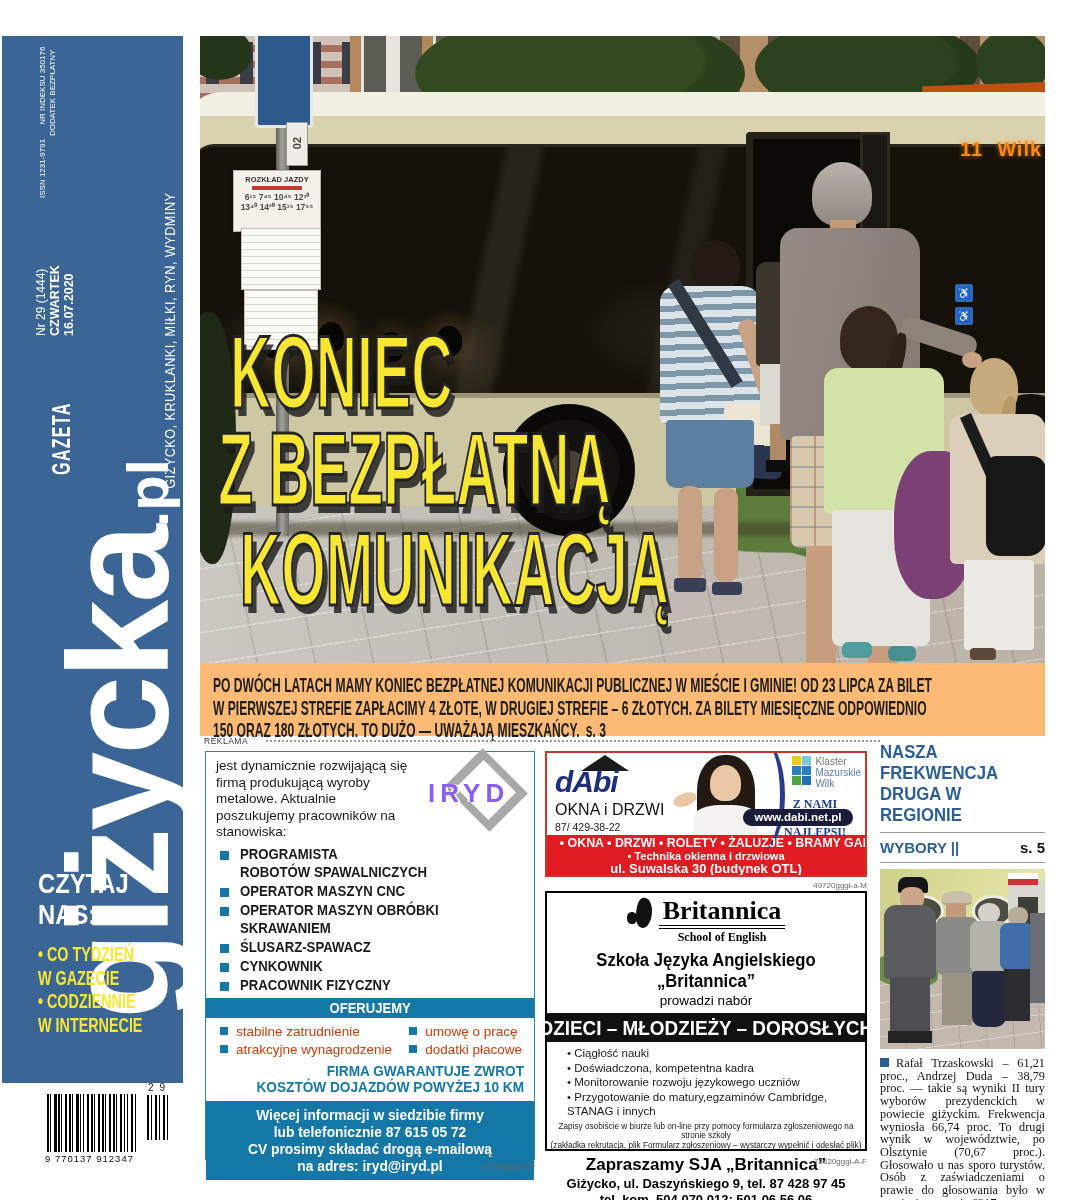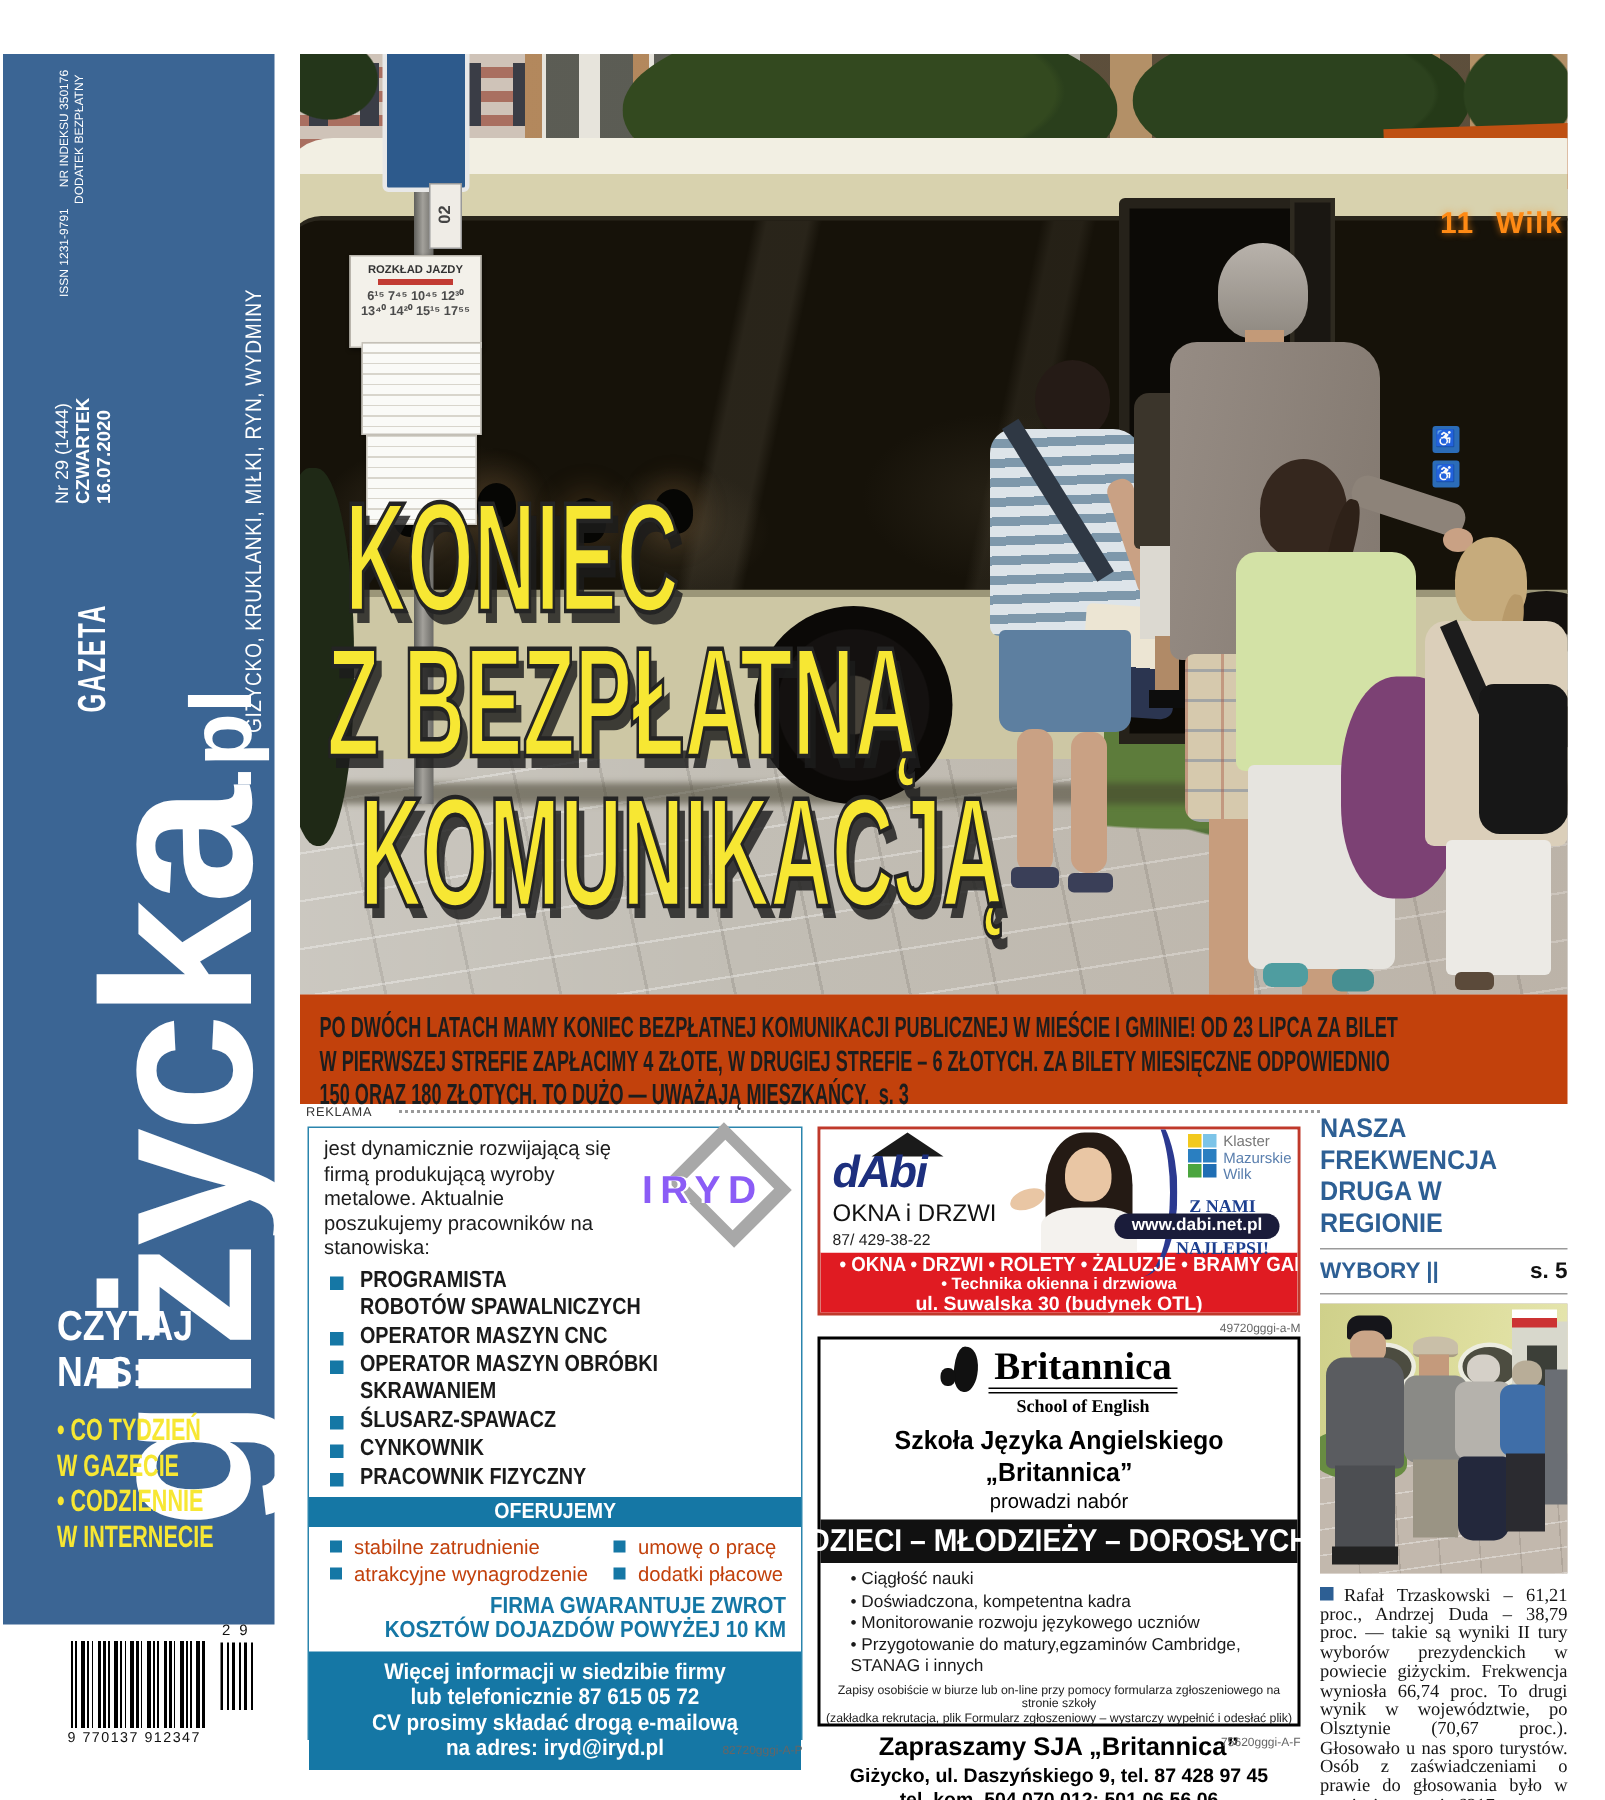--- a/index.html
+++ b/index.html
@@ -109,21 +109,21 @@
   .tt-red{height:4px;width:58%;margin:2px auto;background:#c23b33;}
   .tt-row{font-size:8.5px;font-weight:bold;color:#4a4a4a;line-height:10px;}
   .tt-sheet{position:absolute;background:#fafaf7;border:1px solid #c5c1b8;box-shadow:0 1px 2px rgba(0,0,0,.4);
     background-image:repeating-linear-gradient(180deg,rgba(0,0,0,0) 0 6px,#d8d5cc 6px 7px);}
   .pp{position:absolute;}
   
   .hl{position:absolute;font-weight:bold;font-size:104px;line-height:1;color:var(--headline-yellow,#f7e733);
       -webkit-text-stroke:3px #242424;text-shadow:8px 8px 0 rgba(28,28,28,.82);
       transform:scaleX(.55);transform-origin:0 0;white-space:nowrap;letter-spacing:0px;}
   
-  .leadbox{position:absolute;left:200px;top:663px;width:845px;height:73px;background:#c2410c;
+  .leadbox{position:absolute;left:200px;top:663px;width:845px;height:73px;background:#fdba74;
            padding:11px 0 0 13px;box-sizing:border-box;}
   .lead-line{font-size:19.5px;font-weight:bold;color:#1d1d1d;line-height:22.5px;white-space:nowrap;
              transform:scaleX(.62);transform-origin:0 0;}
   .lead-page{margin-left:10px;}
   
   .reklama-row{position:absolute;left:204px;top:736px;width:676px;display:flex;align-items:center;gap:18px;}
   .reklama-label{font-size:8.5px;color:#333;letter-spacing:.5px;}
   .reklama-dots{flex:1;border-top:2px dotted #999;height:0;}
   
   .ad-iryd{position:absolute;left:205px;top:751px;width:330px;height:409px;border:1px solid #2b85ad;

